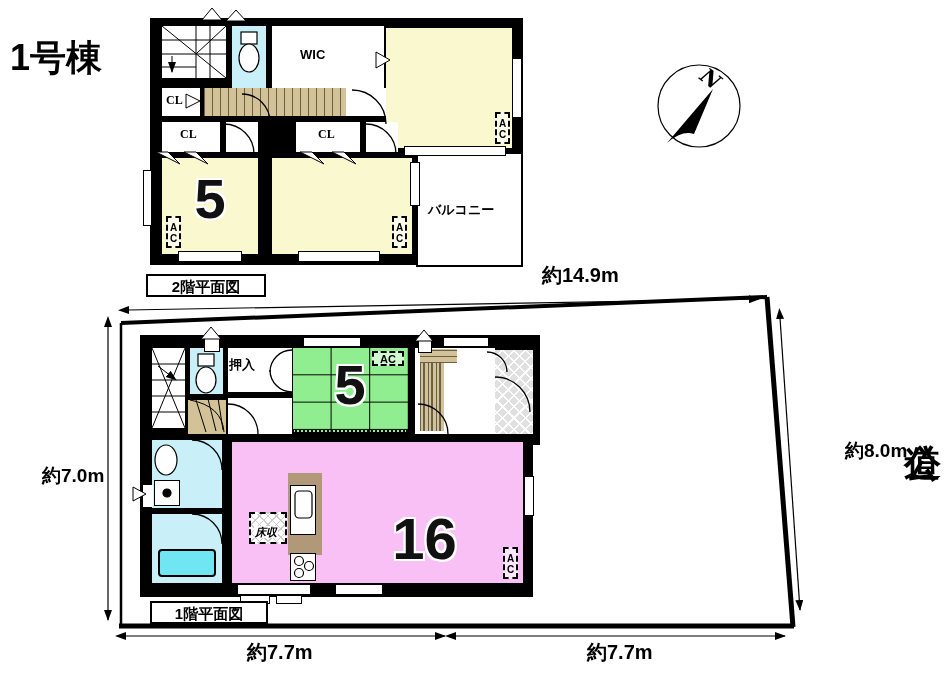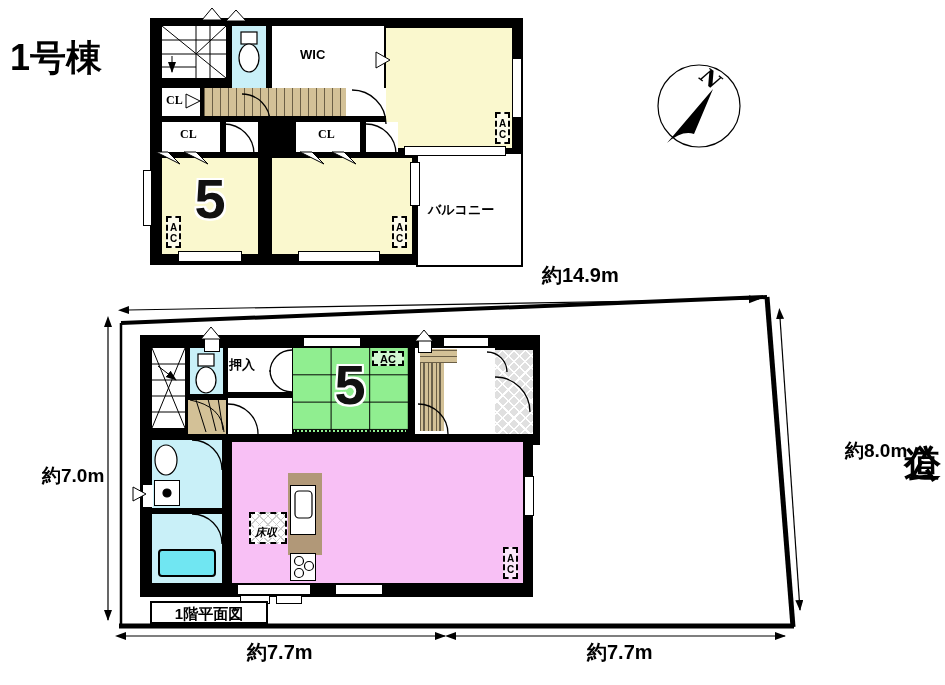--- a/index.html
+++ b/index.html
@@ -87,20 +87,21 @@
   <div class="balcony" style="left:416px;top:152px;width:107px;height:115px;"></div>
   <div class="roomlabel small-label" style="left:428px;top:203px;z-index:5;">バルコニー</div>
 
   <div class="window" style="left:143px;top:170px;width:9px;height:56px;"></div>
   <div class="window" style="left:178px;top:251px;width:64px;height:11px;"></div>
   <div class="window" style="left:298px;top:251px;width:82px;height:11px;"></div>
   <div class="window" style="left:512px;top:58px;width:10px;height:60px;"></div>
   <div class="window" style="left:404px;top:146px;width:102px;height:10px;"></div>
   <div class="window" style="left:410px;top:162px;width:10px;height:44px;"></div>
 
+  <div class="caption" style="left:146px;top:274px;width:120px;height:23px;">2階平面図</div>
 
   <div class="wallblock" style="left:140px;top:335px;width:400px;height:262px;"></div>
   <div class="abs white" style="left:533px;top:445px;width:10px;height:152px;z-index:2;"></div>
 
   <div class="room white" style="left:152px;top:348px;width:33px;height:80px;"></div>
   <div class="room cyan" style="left:190px;top:348px;width:33px;height:46px;"></div>
   <div class="room tan" style="left:188px;top:400px;width:38px;height:34px;"></div>
   <div class="room white" style="left:228px;top:348px;width:35px;height:44px;"></div>
   <div class="roomlabel small-label" style="left:229px;top:358px;">押入</div>
   <div class="room white" style="left:263px;top:348px;width:29px;height:44px;"></div>
@@ -114,20 +115,21 @@
   <div class="room tan stripes-h" style="left:420px;top:349px;width:37px;height:14px;"></div>
   <div class="room tan stripes-v" style="left:420px;top:363px;width:24px;height:68px;"></div>
   <div class="room hatch" style="left:495px;top:350px;width:38px;height:84px;"></div>
 
   <div class="room cyan" style="left:152px;top:440px;width:70px;height:68px;"></div>
   <div class="room cyan" style="left:152px;top:514px;width:70px;height:69px;"></div>
   <div class="tub" style="left:158px;top:549px;width:58px;height:28px;"></div>
   <div class="fixture" style="left:154px;top:480px;width:26px;height:26px;"></div>
 
   <div class="room pink" style="left:232px;top:442px;width:291px;height:141px;"></div>
+  <div class="num" style="left:362px;top:505px;width:125px;font-size:58px;">16</div>
   <div class="ac-v" style="left:503px;top:547px;">AC</div>
 
   <div class="abs" style="left:288px;top:473px;width:34px;height:82px;background:#b19878;z-index:2;"></div>
   <div class="fixture" style="left:290px;top:485px;width:26px;height:50px;"></div>
   <div class="fixture" style="left:290px;top:553px;width:26px;height:28px;"></div>
   <div class="storage" style="left:249px;top:512px;width:38px;height:32px;"><span>床収</span></div>
 
   <div class="window" style="left:303px;top:337px;width:58px;height:10px;"></div>
   <div class="window" style="left:443px;top:337px;width:46px;height:10px;"></div>
   <div class="window" style="left:237px;top:584px;width:74px;height:11px;"></div>

